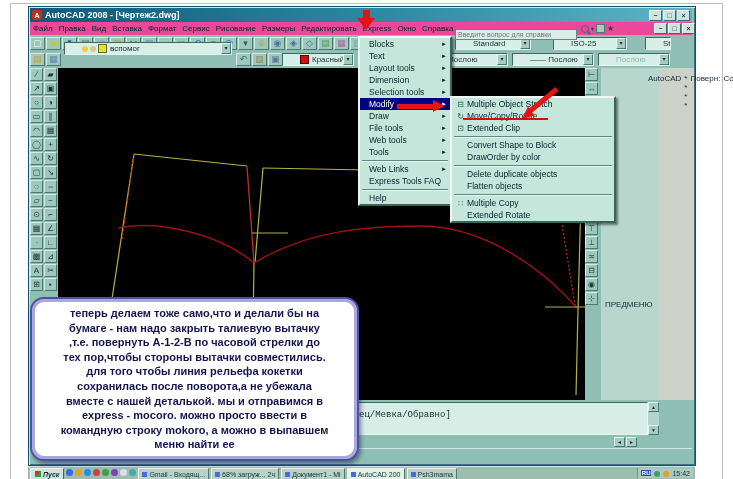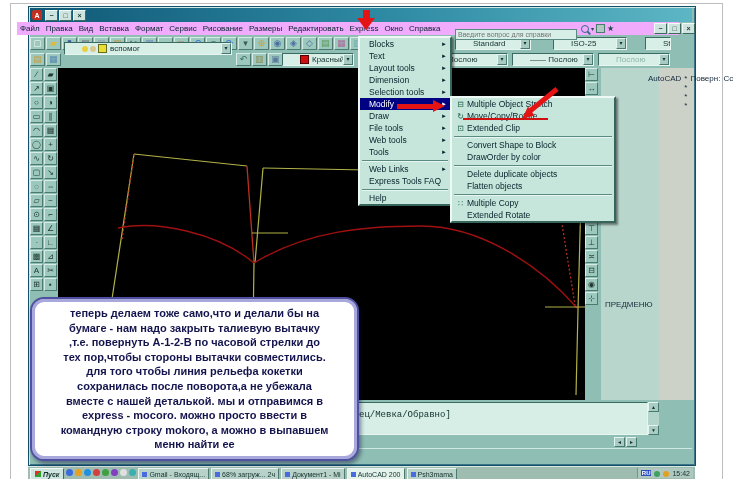--- a/index.html
+++ b/index.html
@@ -12,22 +12,22 @@
     border:1px solid #14506a;box-shadow:inset 1px 1px 0 #cfeae2,inset -1px -1px 0 #3a7486;}
   #titlebar{left:30px;top:8px;width:662px;height:14px;display:flex;align-items:center;
     background:linear-gradient(90deg,#0f5876,#2f8ba4 55%,#5cb6c4);color:#fff;
     font-size:9px;font-weight:bold;padding:0 2px;box-sizing:border-box;z-index:3;}
   #app-icon{width:10px;height:10px;background:#c03020;color:#fff;font-size:7px;font-weight:bold;
     display:flex;align-items:center;justify-content:center;border-radius:2px;margin-right:3px;flex:0 0 auto;}
   #title-text{white-space:nowrap;overflow:hidden;flex:1 1 auto;}
   .winbtns{display:flex;gap:1px;}
   .tbtn{width:13px;height:11px;background:#cfe4de;border:1px solid;border-color:#f0faf6 #3a6a60 #3a6a60 #f0faf6;
     font-size:7px;line-height:9px;text-align:center;color:#163a32;font-weight:bold;box-sizing:border-box;}
-  #menubar{left:17px;top:22px;width:662px;height:13px;display:flex;align-items:center;
-    background:#f0abfc;font-size:8px;color:#06222e;z-index:3;}
+  #menubar{left:30px;top:22px;width:662px;height:13px;display:flex;align-items:center;
+    background:#ec4899;font-size:8px;color:#06222e;z-index:3;}
   .mbi{padding:0 3px;white-space:nowrap;}
   #qsearch{left:455px;top:23px;width:122px;height:11px;z-index:4;}
   #qsearch input{width:100%;height:100%;border:1px solid #5a8a80;background:#d8efe8;
     font-size:7px;color:#7a9a92;padding:0 2px;box-sizing:border-box;font-family:"Liberation Sans",sans-serif;}
   .srchico{display:flex;align-items:center;gap:2px;left:581px;top:23px;height:11px;z-index:4;font-size:8px;color:#244a42;}
   .mag{width:6px;height:6px;border:1.5px solid #3a6a8a;border-radius:50%;position:relative;display:inline-block;}
   .mag::after{content:"";position:absolute;width:4px;height:1.5px;background:#3a6a8a;transform:rotate(45deg);left:5px;top:6px;}
   
   .tbrow{background:#8fbfb4;display:flex;align-items:center;gap:1px;z-index:2;}
   #tb1{left:30px;top:35px;width:662px;height:16px;}
@@ -127,20 +127,21 @@
 <div id="screen">
 
   <div class="abs frame" style="left:10px;top:3px;width:713px;height:1px;"></div>
   <div class="abs frame" style="left:10px;top:3px;width:1px;height:476px;"></div>
   <div class="abs frame" style="left:722px;top:3px;width:1px;height:476px;"></div>
 
   <div class="abs" id="win-bg"></div>
 
   <div class="abs" id="titlebar">
     <span id="app-icon">A</span>
+    <span id="title-text">AutoCAD 2008 - [Чертеж2.dwg]</span>
     <span class="winbtns">
       <span class="tbtn">−</span>
       <span class="tbtn">□</span>
       <span class="tbtn">×</span>
     </span>
   </div>
 
   <div class="abs" id="menubar">
 
   <span class="mbi">Файл</span>

